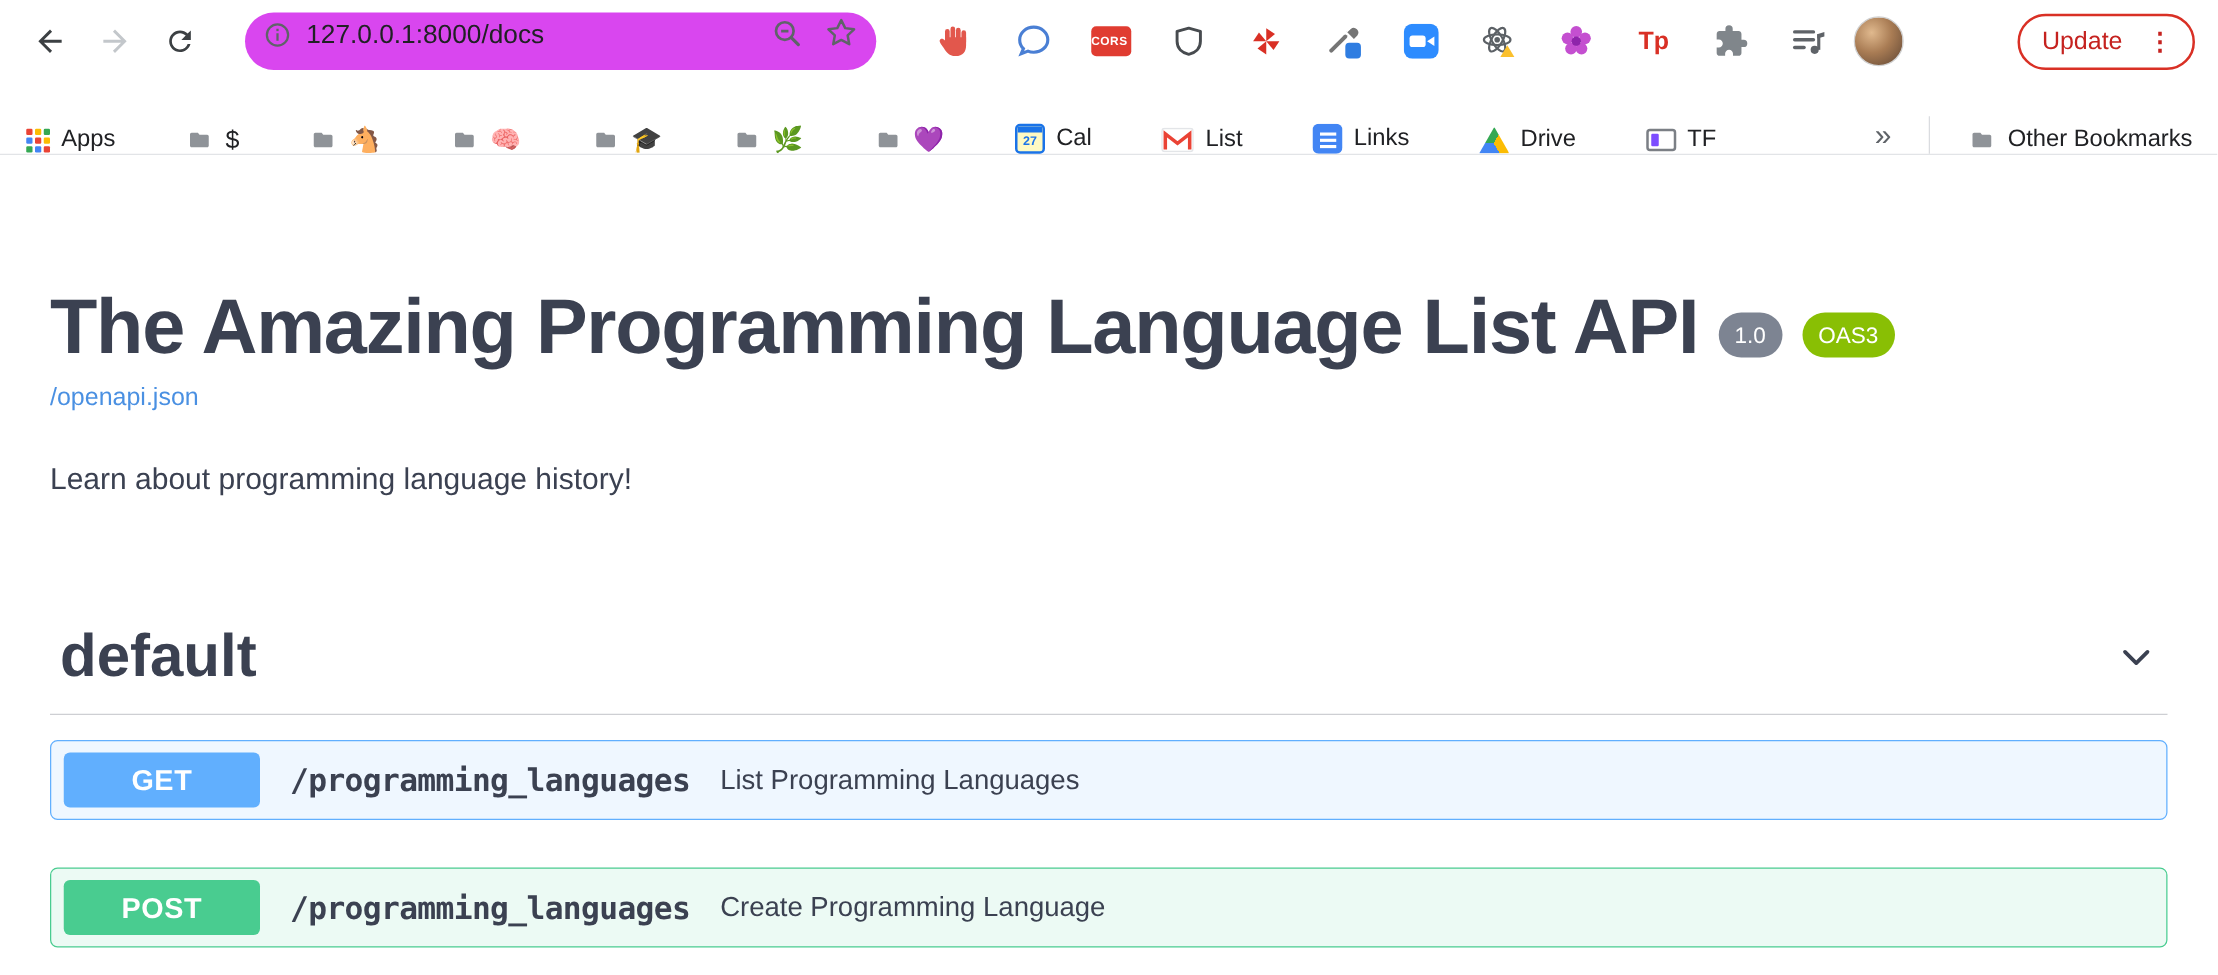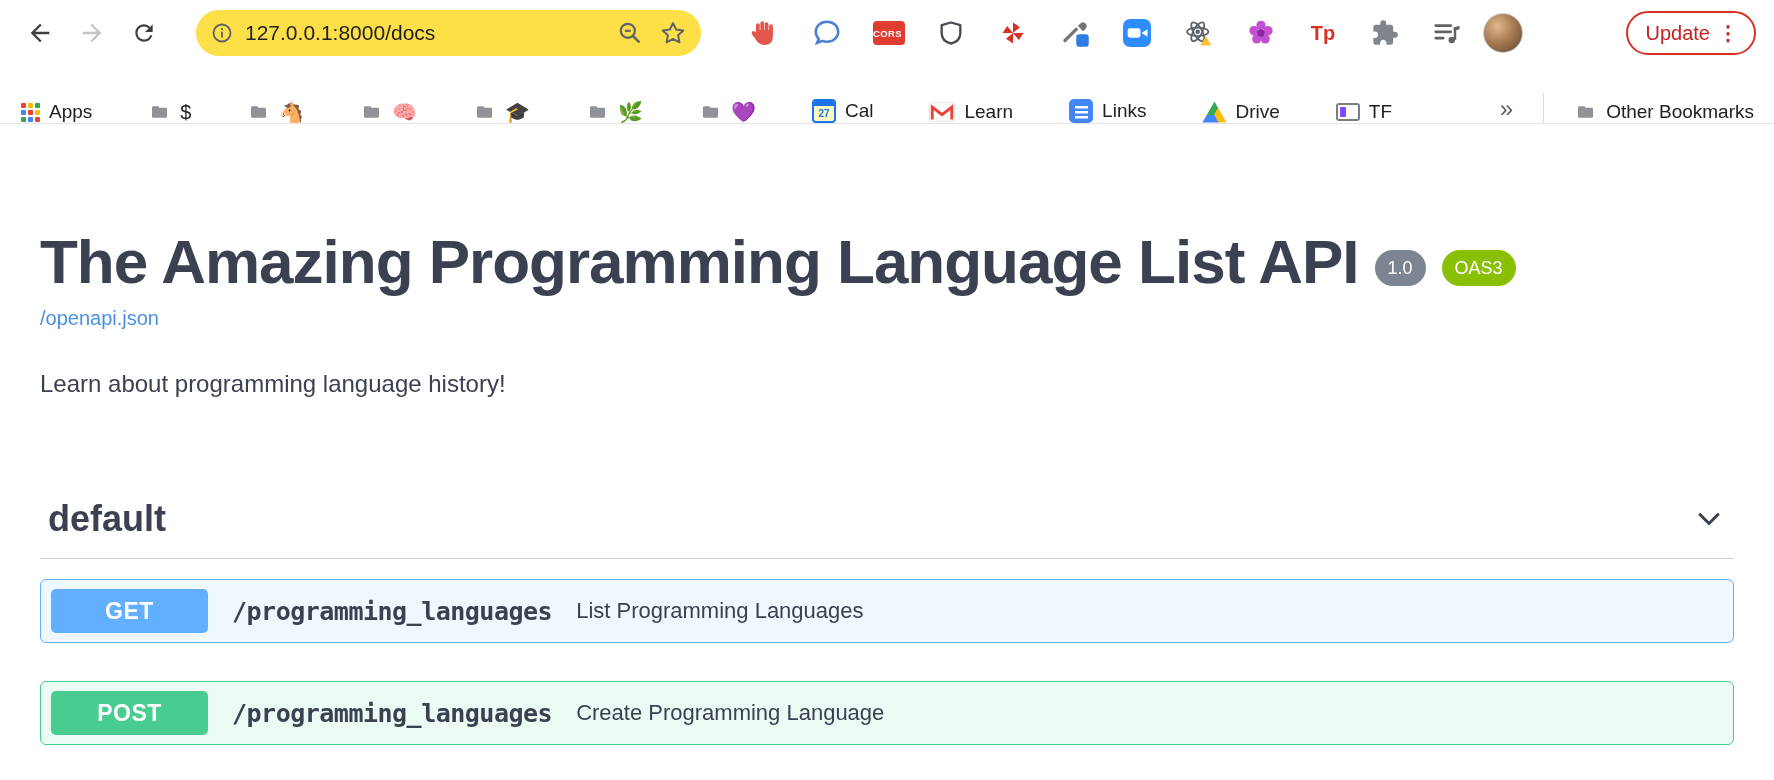--- a/index.html
+++ b/index.html
@@ -15,43 +15,43 @@
     height:66px; display:flex; align-items:center;
     padding:0 18px; background:#fff;
   }
   .nav-btn {
     width:44px; height:44px; border-radius:50%;
     display:flex; align-items:center; justify-content:center;
     flex:0 0 auto; margin-right:8px;
   }
   .omnibox {
     margin-left:22px; width:505px; height:46px; border-radius:23px;
-    background:#fde047; display:flex; align-items:center;
-    padding:0 14px; flex:0 0 auto;
+    background:#d946ef; display:flex; align-items:flex-end;
+    padding:16px 14px; flex:0 0 auto;
   }
   .url-text { margin-left:11px; font-size:21px; color:#202124; white-space:nowrap; }
   .omni-spacer { flex:1; }
   .ext-row { display:flex; align-items:center; margin-left:46px; gap:26px; }
   .ext {
     width:36px; height:36px; display:flex; align-items:center; justify-content:center;
     position:relative; flex:0 0 auto;
   }
   .cors-badge {
     width:32px; height:24px; background:#e03c31; border-radius:4px;
     display:flex; align-items:center; 
     color:#fff; font-size:9.5px; font-weight:bold; letter-spacing:.4px;
   }
   .tp-text { color:#d93025; font-size:20px; font-weight:bold; }
   .avatar {
     width:40px; height:40px; border-radius:50%; margin-left:18px; flex:0 0 auto;
     background: radial-gradient(circle at 35% 32%, #e0b98e 0%, #a97c54 45%, #5d4433 100%);
     border:1px solid #d0d0d0;
   }
   .update-pill {
-    margin-left:auto; display:flex; align-items:center; gap:8px;
+    margin-left:auto; display:flex; align-items:center; gap:20px;
     border:2.5px solid #d93025; border-radius:26px; padding:8px 16px 8px 18px;
     color:#c5221f; flex:0 0 auto;
   }
   .update-label { font-size:20px; font-weight:500; color:#c5221f; }
   .menu-dots { font-size:20px; font-weight:bold; color:#c5221f; }
 
   
   .bookmarks {
     height:58px; display:flex; align-items:flex-end; padding:0 20px;
     gap:56px; font-size:19px; border-bottom:1px solid #e2e4e7; background:#fff;
@@ -101,21 +101,21 @@
   }
   .badge.version { background:#7d8492; }
   .badge.oas { background:#89bf04; }
   .openapi-link { display:inline-block; margin-top:10px; font-size:20px; color:#4a90e2; }
   .api-desc { margin-top:40px; font-size:24px; color:#3b4151; }
 
   .section-header {
     margin-top:100px; display:flex; align-items:center; justify-content:space-between;
     padding:0 10px 18px 8px; border-bottom:1px solid rgba(59,65,81,.25);
   }
-  .section-title { font-size:36px; font-weight:bold; color:#3b4151; }
+  .section-title { font-size:48px; font-weight:bold; color:#3b4151; }
 
   .opblock {
     display:flex; align-items:center; border-radius:6px; padding:9px 10px; margin-top:20px;
   }
   .opblock + .opblock { margin-top:38px; }
   .opblock.get  { background:rgba(97,175,254,.1);  border:1.5px solid #61affe; }
   .opblock.post { background:rgba(73,204,144,.1); border:1.5px solid #49cc90; }
   .method {
     width:157px; height:44px; border-radius:5px; color:#fff;
     display:flex; align-items:center; justify-content:center;
@@ -344,21 +344,21 @@
       <span class="cal-day">27</span>
     </span>
     <span class="bm-label">Cal</span>
   </span>
 
   <span class="bm-item">
     <svg width="26" height="20" viewBox="0 0 24 18">
       <rect x="0.5" y="0.5" width="23" height="17" rx="2" fill="#fff" stroke="#e3e5e8"></rect>
       <path d="M3 16V4.5l9 7 9-7V16" fill="none" stroke="#ea4335" stroke-width="2.6"></path>
     </svg>
-    <span class="bm-label">Learn</span>
+    <span class="bm-label">List</span>
   </span>
 
   <span class="bm-item">
     <span class="links-icon"></span>
     <span class="bm-label">Links</span>
   </span>
 
   <span class="bm-item">
     <span class="drive-icon"></span>
     <span class="bm-label">Drive</span>

